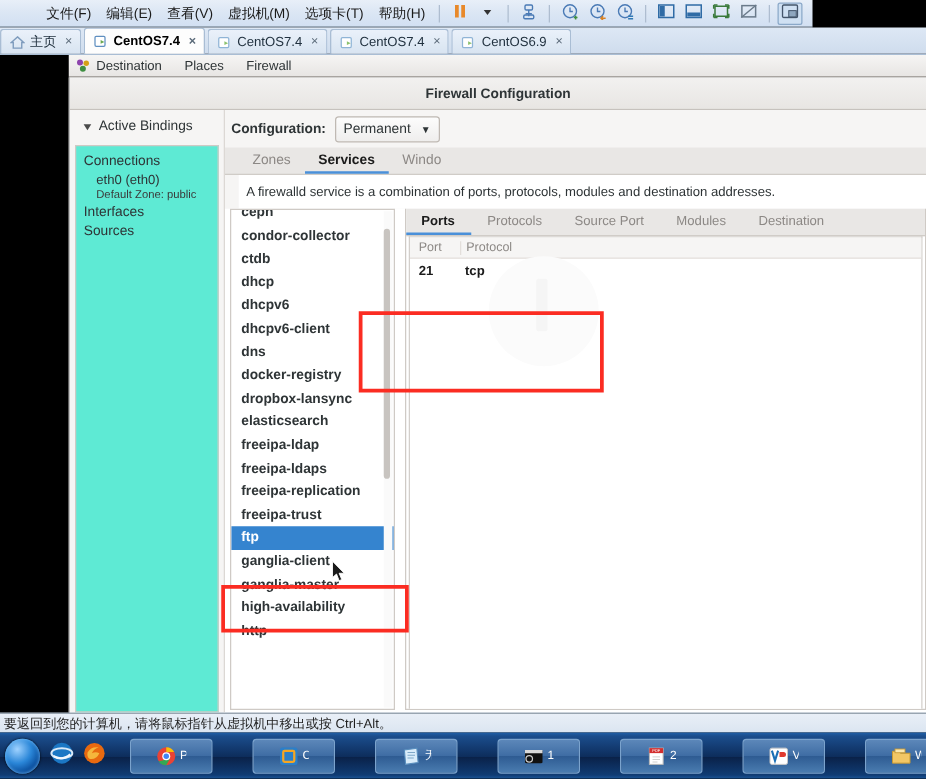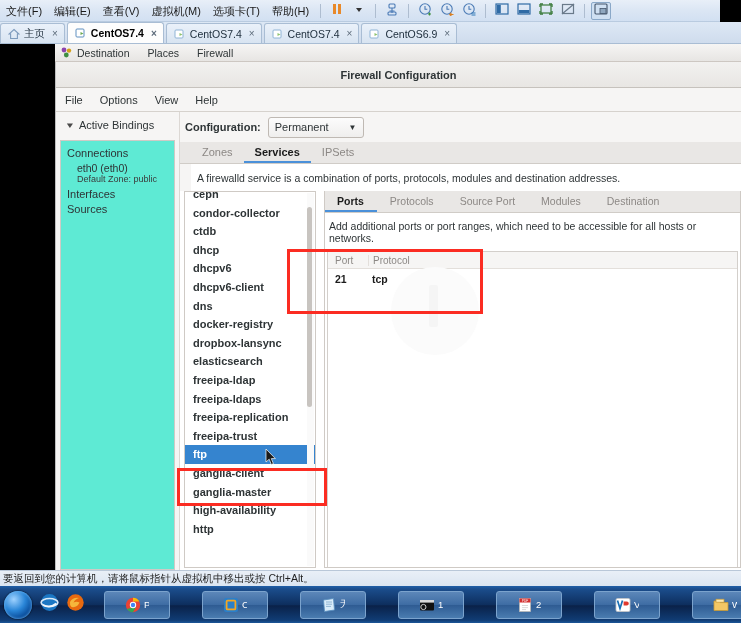--- a/index.html
+++ b/index.html
@@ -6,24 +6,24 @@
   html, body {
     width: 741px; height: 623px;
     font-family: "Liberation Sans", sans-serif;
     overflow: hidden;
     background: #000;
   }
   #root { position: relative; width: 741px; height: 623px; }
 
   
   .vm-menubar {
-    position: absolute; left: 0; top: 0; width: 720px; height: 22px;
+    position: absolute; left: 0; top: 0; width: 650px; height: 22px;
     background: linear-gradient(to bottom,#e8eff8 0%, #dbe6f4 50%, #d2e0f2 100%);
     border-bottom: 1px solid #b9cbe0;
-    display: flex; align-items: center;
+    display: flex; align-items: center; padding-left: 31px;
   }
   .vm-menu-item {
     font-size: 11px; color: #1a1a1a; padding: 0 6px; white-space: nowrap;
     line-height: 22px;
   }
   .vm-sep { width: 1px; height: 14px; background: #aebdd0; margin: 0 5px; }
   .tb-icon { width: 20px; height: 18px; position: relative; margin: 0 1px; }
   .tb-icon svg { display: block; margin: 0 auto; }
   .tb-icon.boxed {
     border: 1px solid #8aa8c8; background: #cfe0f2; border-radius: 2px;
@@ -107,21 +107,21 @@
   .conn-sub { padding: 0 0 3px 16px; font-size: 9px; color: #3b3b3b; }
 
   
   .fw-right { flex: 1; display: flex; flex-direction: column; min-width: 0; }
   .cfg-row {
     height: 30px; display: flex; align-items: center; gap: 7px;
     padding-left: 5px; font-size: 11px; color: #2e3436;
   }
   .cfg-row .lbl { font-weight: bold; }
   .combo {
-    display: flex; align-items: center; gap: 20px;
+    display: flex; align-items: center; gap: 8px;
     height: 21px; padding: 0 6px;
     background: linear-gradient(to bottom,#fcfcfc,#efeeed);
     border: 1px solid #bfb9b3; border-radius: 3px;
     font-size: 11px; color: #2e3436;
   }
   .combo .caret { font-size: 8px; }
 
   .ztabs {
     height: 22px; display: flex; align-items: stretch;
     background: #e9e7e5; border-bottom: 1px solid #d0ccc7;
@@ -406,26 +406,20 @@
     <span class="gitem">Places</span>
     <span class="gitem">Firewall</span>
   </div>
 
   <div class="fw-window">
 
     <div class="fw-titlebar">
       <span>Firewall Configuration</span>
     </div>
 
-    <div class="fw-menubar">
-      <span>File</span>
-      <span>Options</span>
-      <span>View</span>
-      <span>Help</span>
-    </div>
 
     <div class="fw-body">
 
       <div class="fw-left">
         <div class="bindings-hdr">
           <span class="chev">▼</span>
           <span>Active Bindings</span>
         </div>
         <div class="connections-box">
           <div class="conn-root">Connections</div>
@@ -442,21 +436,21 @@
           <span class="lbl">Configuration:</span>
           <span class="combo">
             <span>Permanent</span>
             <span class="caret">▼</span>
           </span>
         </div>
 
         <div class="ztabs">
           <div class="ztab">Zones</div>
           <div class="ztab active">Services</div>
-          <div class="ztab">IPSets</div>
+          <div class="ztab">Windo</div>
         </div>
 
         <div class="fw-desc">A firewalld service is a combination of ports, protocols, modules and destination addresses.</div>
 
         <div class="panes">
 
           <div class="svc-wrap">
             <div class="svc-list">
               <div class="svc-item">ceph</div>
               <div class="svc-item">condor-collector</div>
@@ -486,21 +480,20 @@
           <div class="svc-gap"></div>
 
           <div class="detail">
             <div class="ptabs">
               <div class="ptab active">Ports</div>
               <div class="ptab">Protocols</div>
               <div class="ptab">Source Port</div>
               <div class="ptab">Modules</div>
               <div class="ptab">Destination</div>
             </div>
-            <div class="pdesc">Add additional ports or port ranges, which need to be accessible for all hosts or networks.</div>
             <div class="ptable">
               <div class="ghost-logo"></div>
               <div class="ptable-head">
                 <span class="c1">Port</span>
                 <span class="c2">Protocol</span>
               </div>
               <div class="ptable-row">
                 <span class="c1">21</span>
                 <span class="c2">tcp</span>
               </div>

